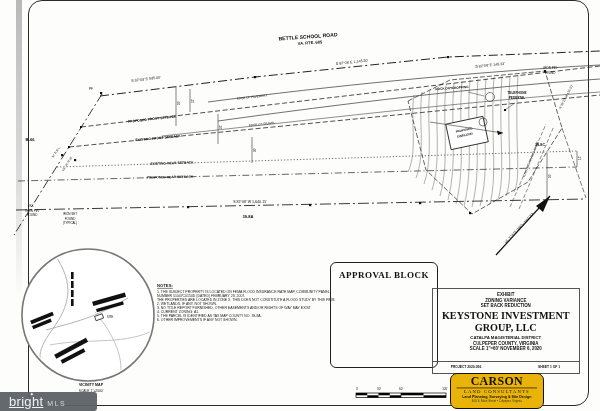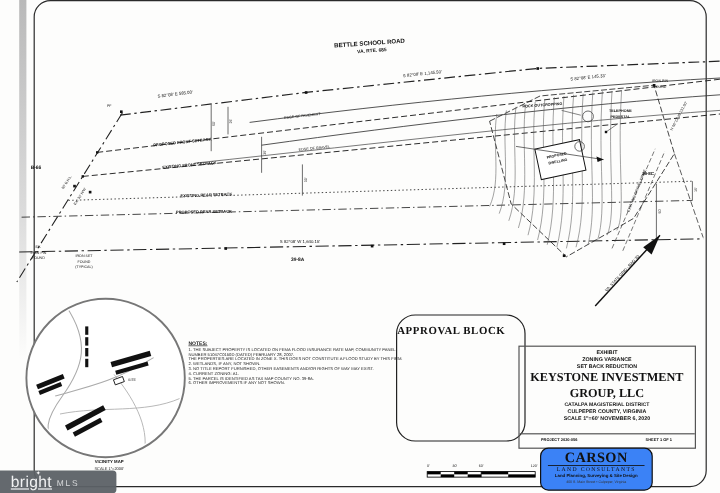--- a/index.html
+++ b/index.html
@@ -16,36 +16,36 @@
   .lbl{position:absolute;color:#111;white-space:nowrap;line-height:1;
        font-family:"Liberation Sans",sans-serif;}
   .c{transform-origin:center;}
   .b{font-weight:bold;}
   
   #notes{position:absolute;left:157px;top:284px;width:320px;font-size:6.2px;
      line-height:1.16;transform:scale(.56);transform-origin:0 0;color:#222;}
   #notes .nt{font-weight:bold;text-decoration:underline;font-size:7.5px;margin-bottom:1px;}
   
   #approval{position:absolute;left:330px;top:262px;width:106px;height:104px;
-     border:1.3px solid #222;border-radius:16px;text-align:left;}
+     border:1.3px solid #222;border-radius:6px;text-align:center;}
   #approval .at{margin-top:7px;font-family:"Liberation Serif",serif;font-weight:bold;
      font-size:9px;letter-spacing:.5px;color:#111;}
   
   #tblock{position:absolute;left:432px;top:288px;width:146px;height:84px;
      border:0.8px solid #555;}
   #tb-inner{position:absolute;left:0;top:3px;width:214px;text-align:center;
      transform:scale(.68);transform-origin:0 0;color:#111;}
   #tb-inner .s1{font-size:6.5px;font-weight:bold;line-height:1.25;}
   #tb-inner .co{font-family:"Liberation Serif",serif;font-weight:bold;font-size:15px;
      line-height:1.1;margin:2px 0 1px;}
   #tb-inner .s2{font-size:6.3px;font-weight:bold;line-height:1.3;margin-top:2px;}
   #tb-row{position:absolute;left:0;bottom:0;width:100%;height:11px;border-top:0.8px solid #555;}
   
   #carson{position:absolute;left:450px;top:373px;width:92px;height:34px;
-     border:1.4px solid #111;border-radius:7px;background:#3b82f6;overflow:hidden;}
+     border:1.4px solid #111;border-radius:7px;background:#eab308;overflow:hidden;}
   #carson-in{position:absolute;left:0;top:1px;width:131px;text-align:center;
      transform:scale(.7);transform-origin:0 0;color:#111;}
   #carson-in .cn{font-family:"Liberation Serif",serif;font-weight:bold;font-size:17px;
      letter-spacing:.5px;line-height:1;}
   #carson-in .cl{font-family:"Liberation Serif",serif;font-size:6.8px;letter-spacing:1.6px;
      border-top:1px solid #111;margin:1px 8px 0;padding-top:1px;}
   #carson-in .ct{font-size:5.2px;font-weight:bold;margin-top:1px;}
   #carson-in .ca{font-size:4.2px;color:#333;margin-top:.5px;}
   
   .cap{text-align:center;}

